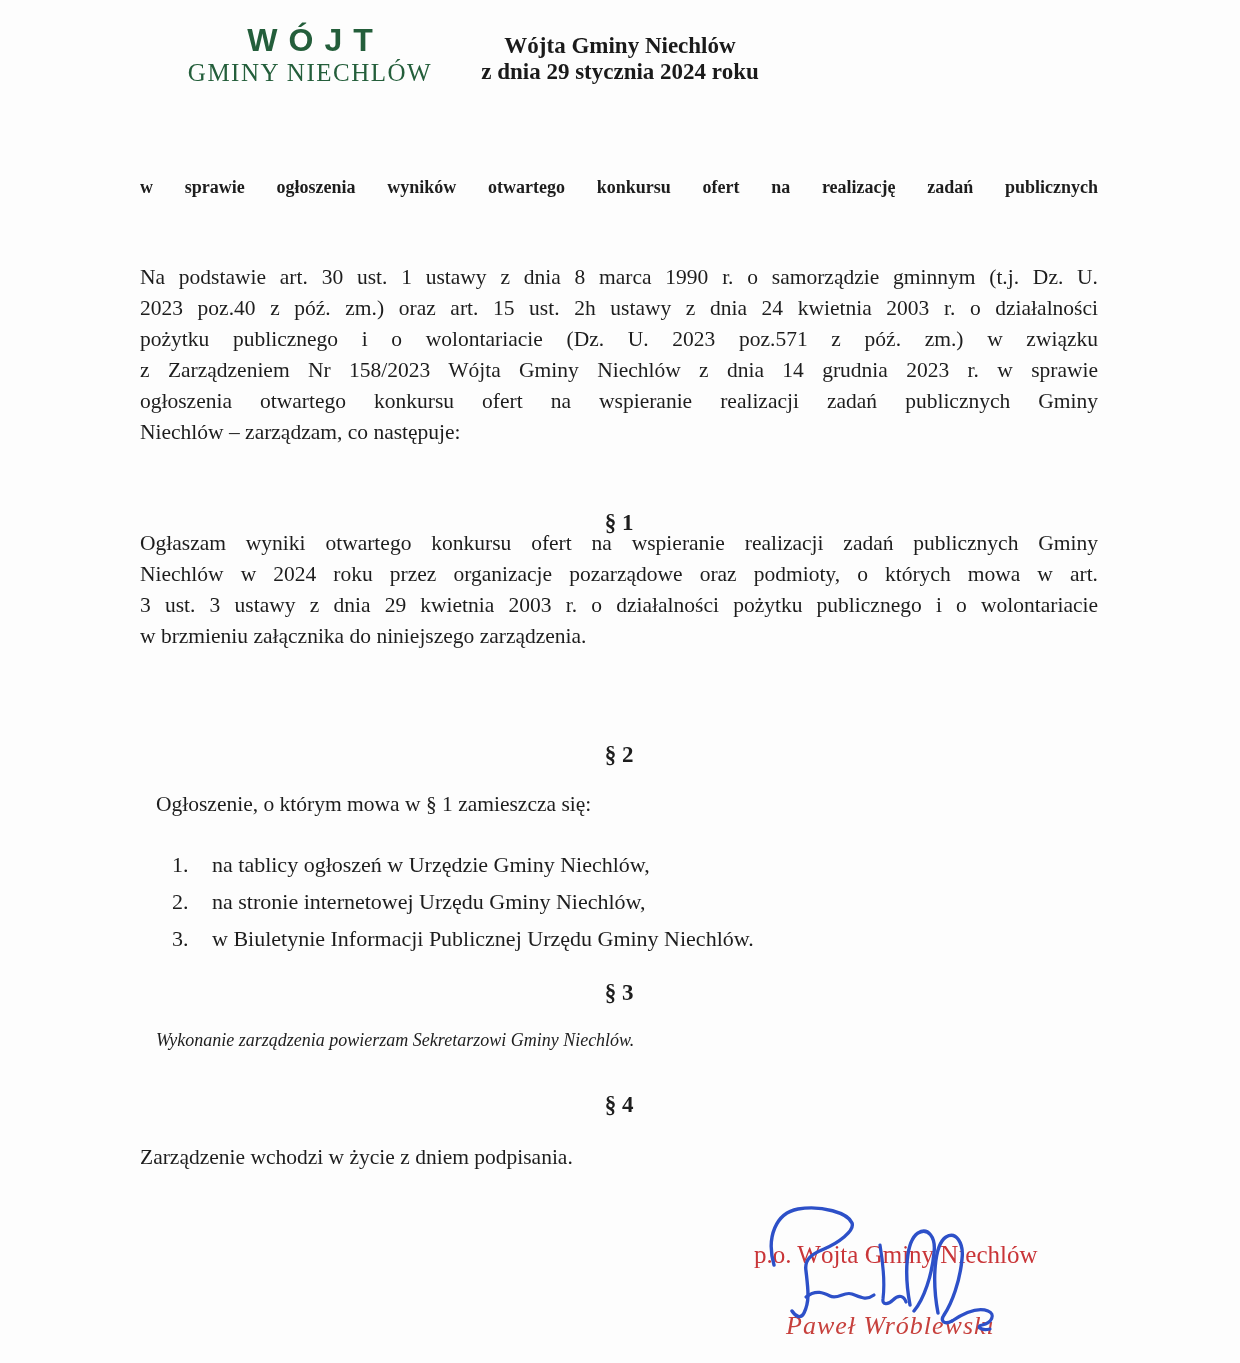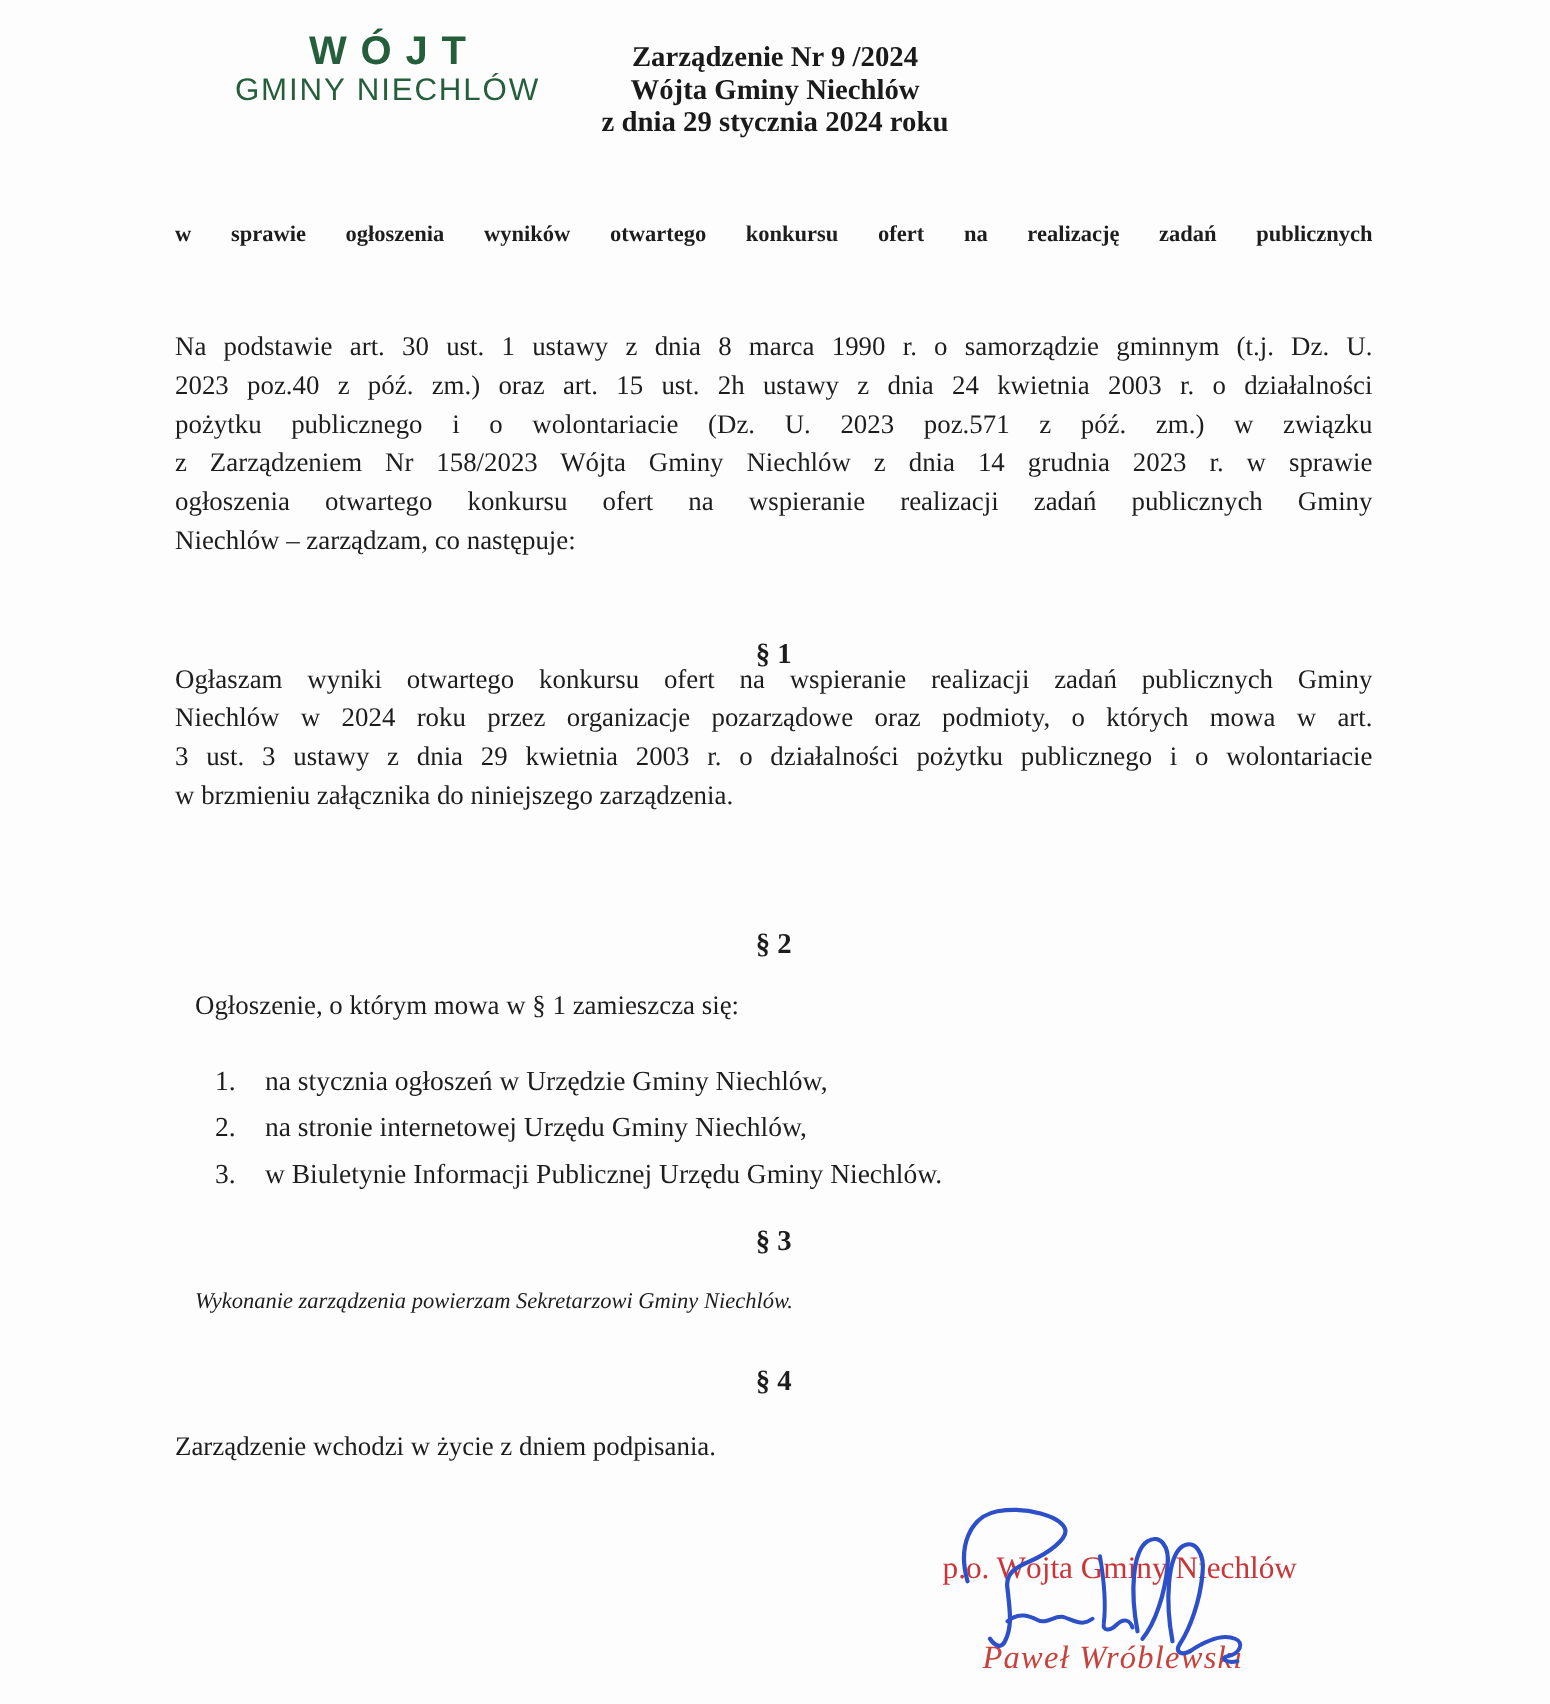--- a/index.html
+++ b/index.html
@@ -26,20 +26,21 @@
   }
   .wojt-stamp .s1 {
     display: block;
     font-size: 32px; font-weight: 700;
     letter-spacing: 11px; text-indent: 11px;
   }
   .wojt-stamp .s2 {
     display: block; margin-top: 4px;
     font-size: 25px; font-weight: 400;
     letter-spacing: 1.5px;
+    font-family: Liberation Serif, serif;
   }
   .title-block {
     position: absolute; left: 370px; top: 33px; width: 500px;
     text-align: center;
     font-weight: 700; font-size: 23px; line-height: 26px;
     color: #1a1a1a;
   }
   .title-block span { display: block; }
   
   .subject {
@@ -86,21 +87,20 @@
 <body>
 
 <div class="page">
 
   <div class="wojt-stamp">
     <span class="s1">WÓJT</span>
     <span class="s2">GMINY NIECHLÓW</span>
   </div>
 
   <div class="title-block">
-    <span>Zarządzenie Nr 9 /2024</span>
     <span>Wójta Gminy Niechlów</span>
     <span>z dnia 29 stycznia 2024 roku</span>
   </div>
 
   <div class="subject">
     <span class="jline">w sprawie ogłoszenia wyników otwartego konkursu ofert na realizację zadań publicznych</span>
   </div>
 
   <div class="para preamble">
     <span class="jline">Na podstawie art. 30 ust. 1 ustawy z dnia 8 marca 1990 r. o samorządzie gminnym (t.j. Dz. U.</span>
@@ -117,21 +117,21 @@
     <span class="jline">Niechlów w 2024 roku przez organizacje pozarządowe oraz podmioty, o których mowa w art.</span>
     <span class="jline">3 ust. 3 ustawy z dnia 29 kwietnia 2003 r. o działalności pożytku publicznego i o wolontariacie</span>
     <span class="lline">w brzmieniu załącznika do niniejszego zarządzenia.</span>
   </div>
 
   <div class="sec-heading h2">§ 2</div>
   <div class="sec2-intro">Ogłoszenie, o którym mowa w § 1 zamieszcza się:</div>
   <div class="sec2-list">
     <div class="li">
       <span class="num">1.</span>
-      <span class="txt">na stycznia ogłoszeń w Urzędzie Gminy Niechlów,</span>
+      <span class="txt">na tablicy ogłoszeń w Urzędzie Gminy Niechlów,</span>
     </div>
     <div class="li">
       <span class="num">2.</span>
       <span class="txt">na stronie internetowej Urzędu Gminy Niechlów,</span>
     </div>
     <div class="li">
       <span class="num">3.</span>
       <span class="txt">w Biuletynie Informacji Publicznej Urzędu Gminy Niechlów.</span>
     </div>
   </div>

